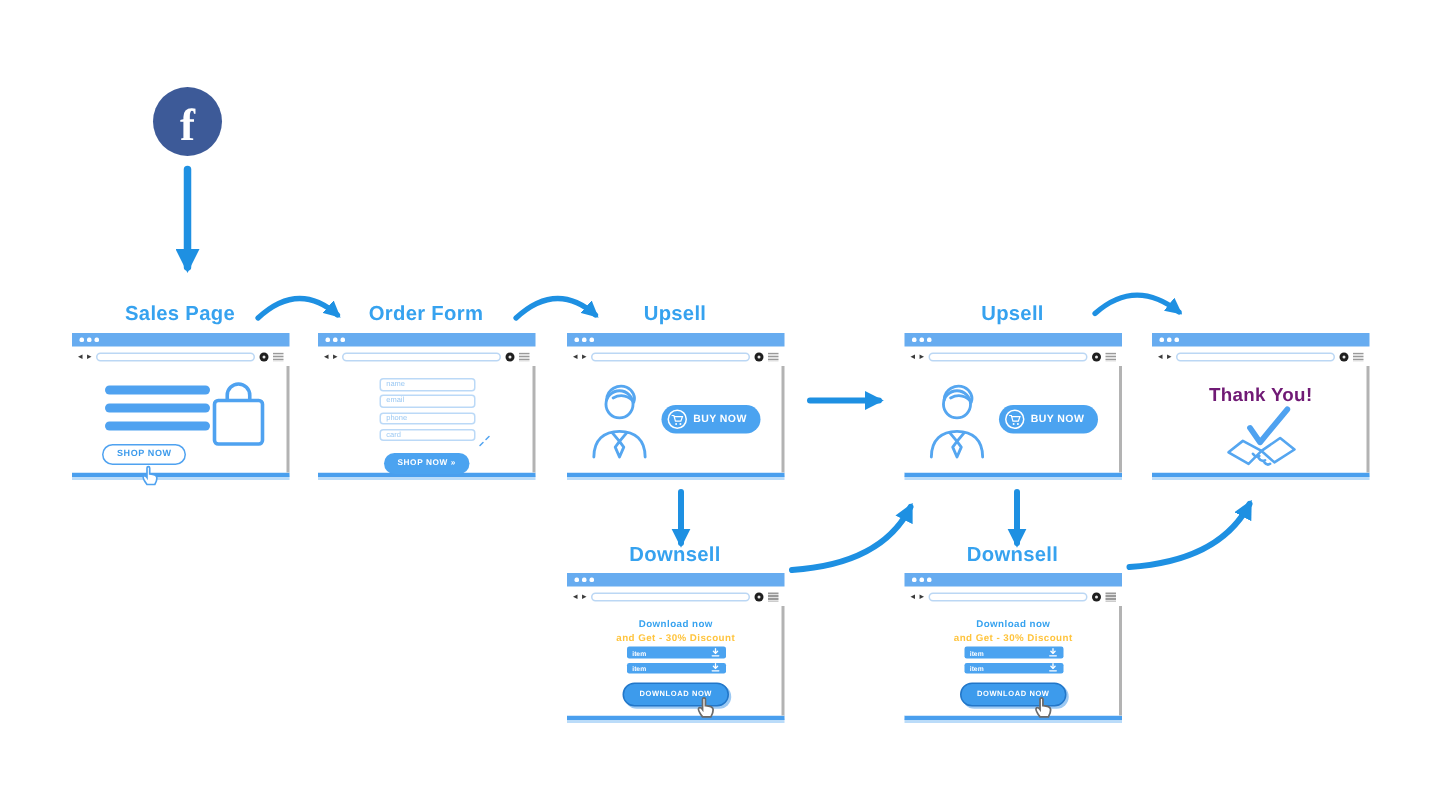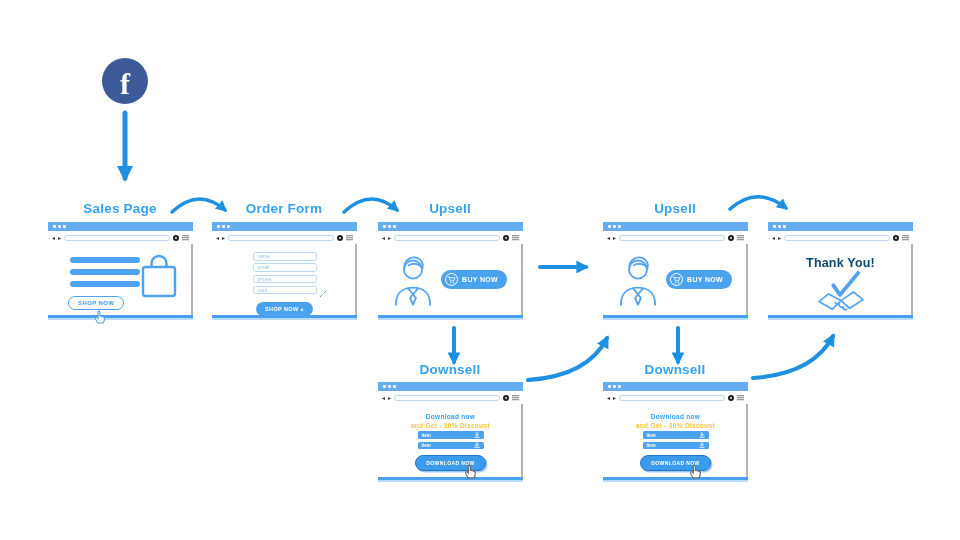--- a/index.html
+++ b/index.html
@@ -55,21 +55,21 @@
   
   .upsell-body { position:absolute; inset:0; display:flex; align-items:center; justify-content:center; gap:9px; }
   .buynow { display:flex; align-items:center; gap:4px; background:#4BA3F0; border-radius:11px;
             padding:3px 9px 3px 4px; border:none; cursor:pointer; }
   .buynow .cartcircle { width:13px; height:13px; border:1.2px solid #fff; border-radius:50%;
             display:flex; align-items:center; justify-content:center; }
   .buynow .txt { color:#fff; font-size:7px; font-weight:800; letter-spacing:.3px; }
 
   
   .ty-body { position:absolute; inset:0; display:flex; flex-direction:column; align-items:center; padding-top:12px; }
-  .ty-msg { font-size:12.5px; font-weight:800; color:#0c4a6e; letter-spacing:.2px; }
+  .ty-msg { font-size:12.5px; font-weight:800; color:#701a75; letter-spacing:.2px; }
 
   
   .ds-body { position:absolute; inset:0; display:flex; flex-direction:column; align-items:center; padding-top:9px; }
   .ds-h1 { font-size:6.5px; font-weight:800; color:#36A2EF; letter-spacing:.3px; }
   .ds-h2 { font-size:6.5px; font-weight:800; color:#FFC43D; letter-spacing:.3px; margin-top:1.5px; }
   .ds-item { width:66px; height:7.5px; background:#4BA3F0; border-radius:1.5px; display:flex;
              align-items:center; justify-content:space-between; padding:0 4px; margin-top:2.8px;
              cursor:pointer; }
   .ds-item .itxt { color:#fff; font-size:4.5px; font-weight:700; }
   .dlbtn { position:relative; margin-top:6px; background:#3D9BEC; color:#fff; border:1px solid #2277C9;

